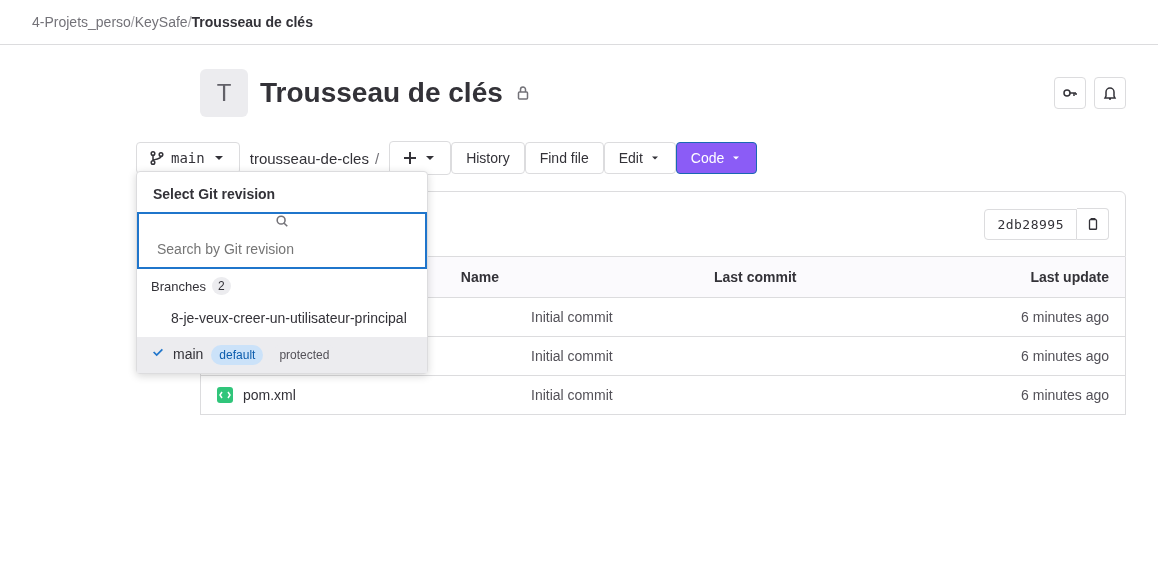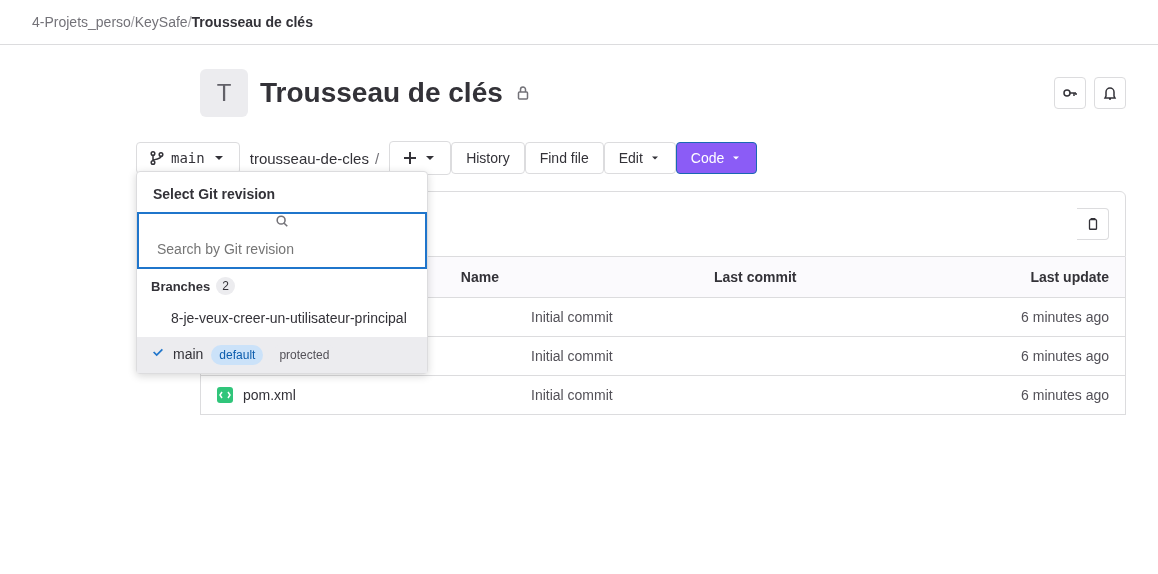--- a/index.html
+++ b/index.html
@@ -38,21 +38,21 @@
     .btn-primary { background: #8b5cf6; border-color: #1968b3; color: #fff; display: flex; align-items: center; gap: 6px; }
     .btn-edit { display: flex; align-items: center; gap: 6px; }
     
     .dropdown-panel { position: absolute; top: 30px; left: 0; width: 292px; background: #fff; border: 1px solid #dcdcde; border-radius: 4px; box-shadow: 0 2px 8px rgba(0,0,0,0.16); z-index: 100; padding: 0; }
     .dropdown-title { padding: 14px 16px 10px; font-weight: 600; font-size: 14px; color: #333238; }
     .dropdown-search { position: relative; margin: 0; border-top: 2px solid #1f75cb; border-bottom: 2px solid #1f75cb; }
     .dropdown-search-inner { border-left: 2px solid #1f75cb; border-right: 2px solid #1f75cb; display: flex; align-items: center; padding: 0 10px; flex-direction: column; }
     .dropdown-search input { border: none; outline: none; font-size: 14px; width: 100%; padding: 10px 8px; background: transparent; }
     .dropdown-search-icon { color: #737278; flex-shrink: 0; }
     .dropdown-section-header { padding: 8px 14px 6px; display: flex; align-items: center; gap: 6px; }
-    .dropdown-section-title { font-weight: 700; font-size: 13px; color: #333238; }
+    .dropdown-section-title { font-weight: 400; font-size: 13px; color: #333238; }
     .badge-count { display: inline-flex; align-items: center; justify-content: center; min-width: 18px; height: 18px; background: #ececef; border-radius: 9px; font-size: 12px; color: #333238; padding: 0 6px; }
     .dropdown-item { padding: 8px 14px 8px 34px; cursor: pointer; position: relative; line-height: 1.4; font-size: 14px; }
     .dropdown-item.selected { background: #ececef; display: flex; align-items: center; gap: 8px; padding-left: 14px; }
     .dropdown-item.selected .check { color: #1f75cb; }
     .badge-default { background: #cbe2f9; color: #0b5cad; padding: 2px 8px; border-radius: 10px; font-size: 12px; }
     .badge-protected { background: #ececef; color: #535158; padding: 2px 8px; border-radius: 10px; font-size: 12px; }
     
     .commit-block { display: flex; align-items: center; justify-content: space-between; padding: 16px; border: 1px solid #dcdcde; border-radius: 6px 6px 0 0; margin-bottom: 0; margin-left: 168px; }
     .commit-left { display: flex; align-items: center; gap: 12px; color: #535158; font-size: 14px; }
     .commit-right { display: flex; align-items: center; gap: 0; }
@@ -189,20 +189,21 @@
           </svg>
       </button>
     </div>
   </div>
 
   <div class="commit-block">
     <div class="commit-left">
       <span>tes ago</span>
     </div>
     <div class="commit-right">
+      <span class="commit-sha">2db28995</span>
       <button class="copy-btn">
         <svg width="14" height="14" viewBox="0 0 16 16" fill="none" stroke="currentColor" stroke-width="1.5">
             <rect x="4" y="3" width="8" height="11" rx="1"></rect>
             <path d="M6 3V2h4v1"></path>
           </svg>
       </button>
     </div>
   </div>
 
   <table class="file-table">

